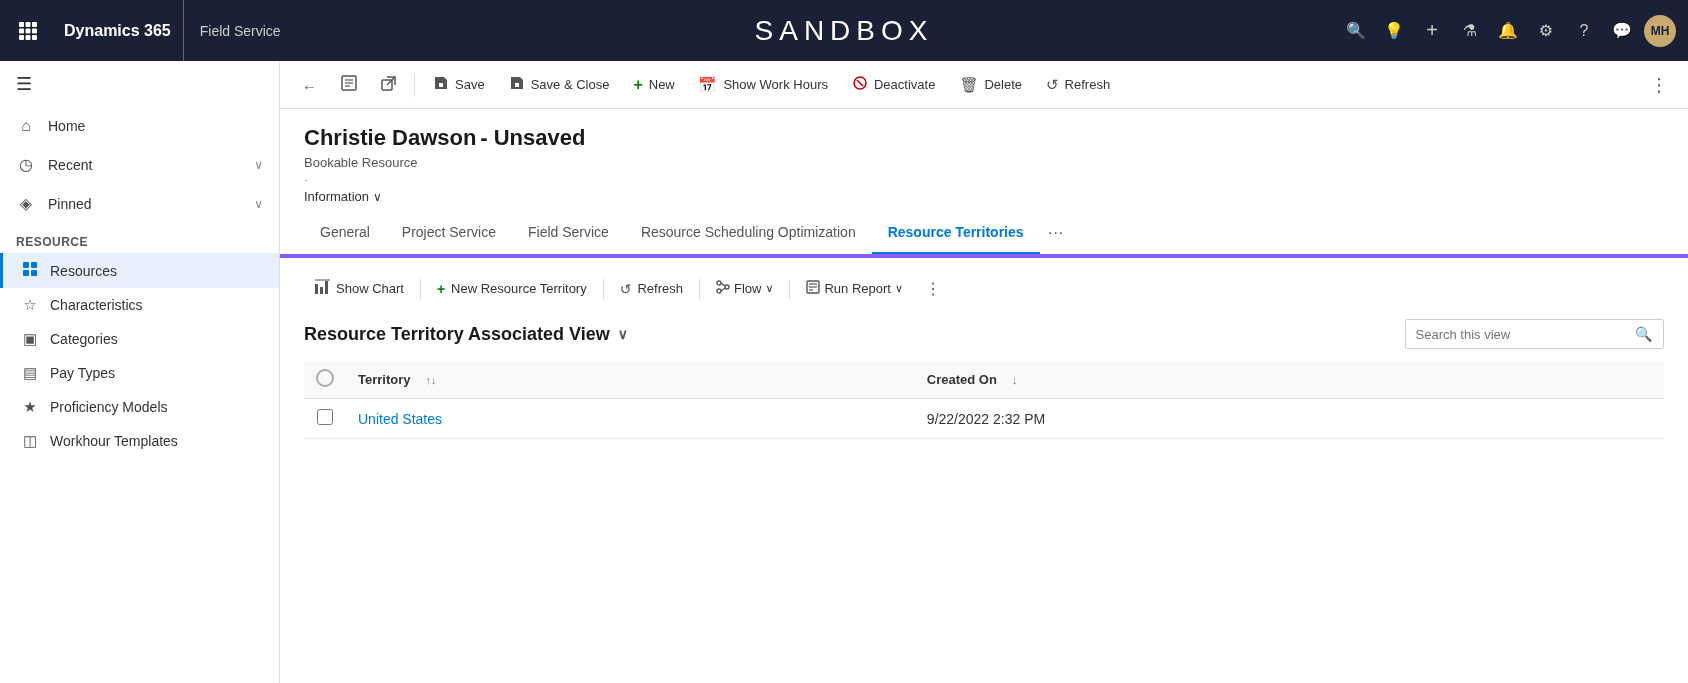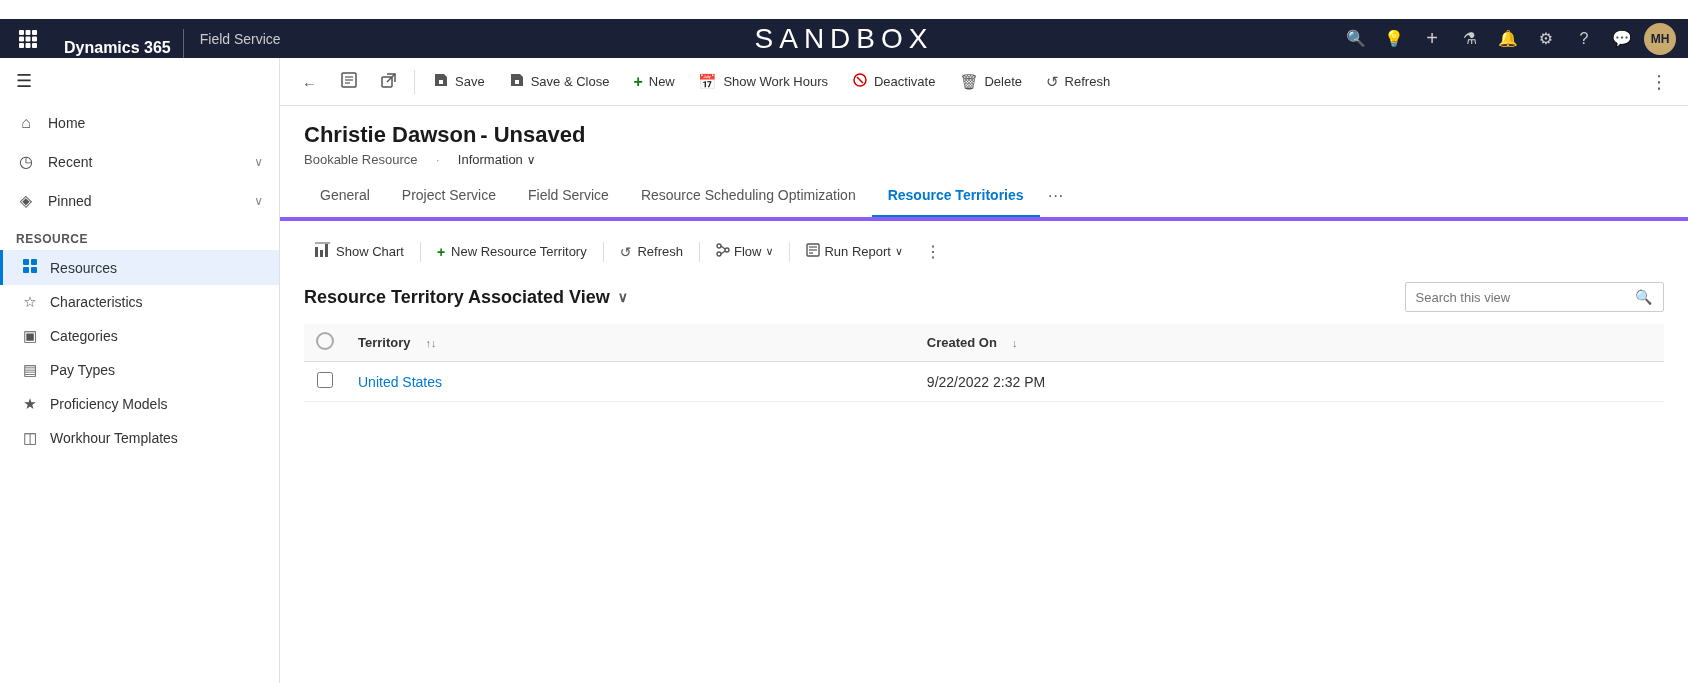--- a/index.html
+++ b/index.html
@@ -2,26 +2,25 @@
 <html><head>
   <meta charset="utf-8">
   <style>
     * { box-sizing: border-box; margin: 0; padding: 0; }
     body { font-family: 'Segoe UI', Arial, sans-serif; font-size: 14px; background: #fff; overflow: hidden; }
 
     
     .top-nav {
       background: #1a2035;
       color: #fff;
-      height: 39px;
+      height: 61px;
       display: flex;
       align-items: center;
       padding: 0 12px;
       gap: 8px;
-      margin-top: 19px;
     }
     .top-nav .app-grid-icon { display: flex; align-items: center; justify-content: center; width: 32px; height: 32px; cursor: pointer; }
     .top-nav .app-title { font-size: 16px; font-weight: 600; color: #fff; padding: 0 12px; border-right: 1px solid rgba(255,255,255,0.3); margin-right: 8px; }
     .top-nav .module-title { font-size: 14px; color: #ccc; margin-right: auto; }
     .sandbox-label { position: absolute; left: 50%; transform: translateX(-50%); font-size: 28px; font-weight: 300; letter-spacing: 6px; color: #fff; pointer-events: none; }
     .top-nav-icons { display: flex; align-items: center; gap: 6px; }
     .top-nav-icon { width: 32px; height: 32px; display: flex; align-items: center; justify-content: center; color: #ccc; cursor: pointer; font-size: 16px; border-radius: 4px; }
     .avatar { width: 32px; height: 32px; border-radius: 50%; background: #c8a96e; display: flex; align-items: center; justify-content: center; font-size: 12px; font-weight: 600; color: #1a2035; cursor: pointer; }
 
     
@@ -47,21 +46,21 @@
     .cmd-btn { display: flex; align-items: center; gap: 6px; padding: 6px 10px; cursor: pointer; border: none; background: none; font-size: 13px; color: #333; border-radius: 4px; white-space: nowrap; }
     .cmd-btn .btn-icon { font-size: 15px; color: #555; }
     .cmd-btn.green-plus .btn-icon { color: #107c10; font-size: 16px; }
     .cmd-btn.red-deactivate .btn-icon { color: #c00; }
     .cmd-separator { width: 1px; height: 24px; background: #ddd; margin: 0 4px; }
     .cmd-more { margin-left: auto; font-size: 18px; color: #555; cursor: pointer; padding: 4px 8px; }
 
     
     .record-header { padding: 16px 24px 8px; background: #fff; }
     .record-title { font-size: 22px; font-weight: 600; color: #1a1a1a; }
-    .record-subtitle { font-size: 13px; color: #555; margin-top: 4px; display: flex; align-items: flex-end; gap: 18px; }
+    .record-subtitle { font-size: 13px; color: #555; margin-top: 4px; display: flex; align-items: flex-start; gap: 2px; flex-direction: column; }
     .record-subtitle .dot { color: #999; }
     .record-subtitle .info-link { color: #333; cursor: pointer; display: flex; align-items: center; gap: 4px; }
 
     
     .tabs-bar { display: flex; align-items: center; padding: 0 24px; border-bottom: 4px solid #8b5cf6; background: #fff; gap: 0; }
     .tab-item { padding: 12px 16px; cursor: pointer; font-size: 14px; color: #555; border-bottom: 2px solid transparent; white-space: nowrap; }
     .tab-item.active { color: #0078d4; font-weight: 600; border-bottom: 2px solid #0078d4; }
     .tabs-more { padding: 12px 8px; cursor: pointer; color: #555; font-size: 16px; }
 
     

